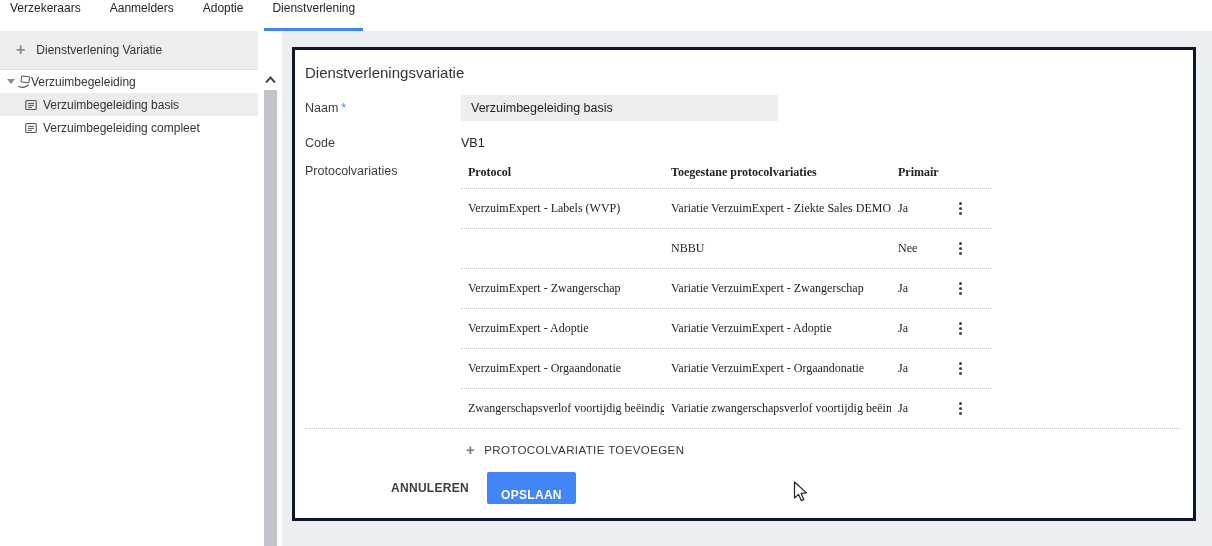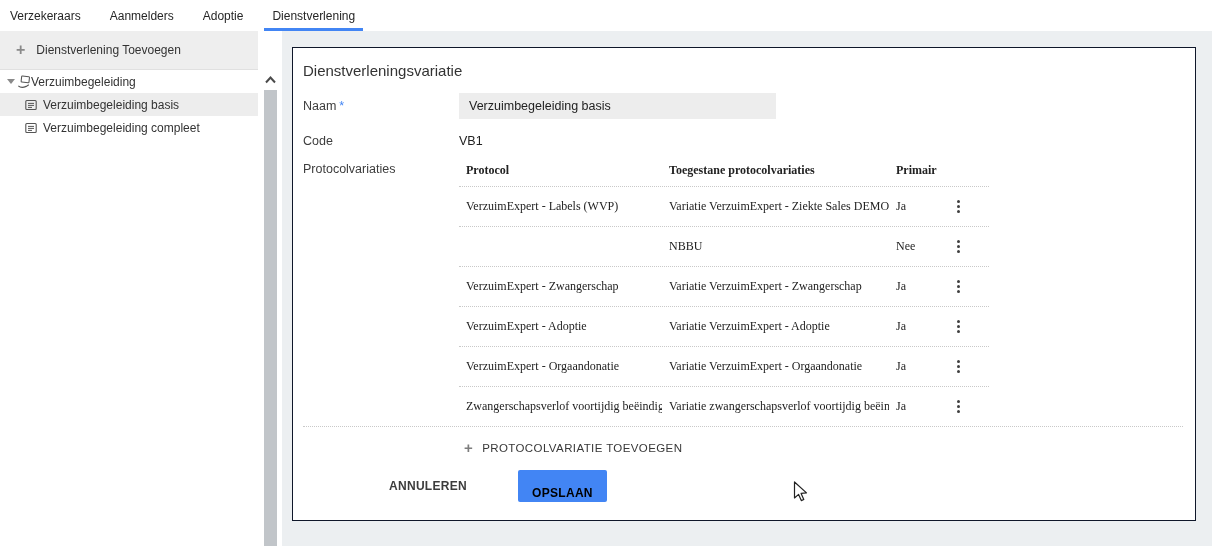--- a/index.html
+++ b/index.html
@@ -1,21 +1,21 @@
 <!DOCTYPE html>
 <html><head>
 <meta charset="utf-8">
 <style>
   * { margin:0; padding:0; box-sizing:border-box; }
   html,body { width:1212px; height:546px; overflow:hidden; background:#fff;
     font-family:"Liberation Sans", sans-serif; position:relative; }
 
   
   .tabbar { height:31px; background:#fff; display:flex; align-items:stretch; padding-left:2px; }
-  .tab { font-size:12px; color:#262626; padding:9px 8px 0 8px; margin-right:13px; cursor:pointer; }
+  .tab { font-size:12px; color:#262626; padding:1px 8px 0 8px; margin-right:13px; cursor:pointer; }
   .tab.active { border-bottom:3px solid #4285f4; }
 
   
   .app { display:flex; height:515px; }
 
   
   .sidebar { width:258px; background:#fff; flex:none; }
   .sidebar-add { height:39px; background:#eeeeee; border-bottom:1px solid #e0e0e0;
     display:flex; align-items:center; padding-left:16px; gap:11px; font-size:12px; color:#333; cursor:pointer; }
   .plus { color:#8a8a8a; font-size:16px; font-weight:bold; line-height:1; }
@@ -27,21 +27,21 @@
   .tree-child { height:23px; display:flex; align-items:center; padding-left:25px; gap:6px; cursor:pointer; }
   .tree-child.selected { background:#ededed; }
 
   
   .scroll-strip { width:24px; background:#fff; flex:none; display:flex; flex-direction:column; align-items:center; padding-top:41px; }
   .scroll-up { width:13px; height:15px; display:flex; align-items:center; justify-content:center; cursor:pointer; }
   .scroll-thumb { width:13px; flex:1; background:#c1c5c9; margin-top:3px; cursor:pointer; }
 
   
   .main { flex:1; background:#eceff1; padding:16px 16px 25px 10px; }
-  .card { width:904px; height:474px; background:#fff; border:1px solid #0f172a; padding:10px 12px 0 10px; }
+  .card { width:904px; height:474px; background:#fff; border:3px solid #0f172a; padding:10px 12px 0 10px; }
   .card-title { font-size:15px; color:#333; margin:4px 0 14px 0; font-weight:normal; }
 
   .form-row { display:flex; }
   .form-label { width:156px; font-size:12.5px; color:#3d3d3d; flex:none; }
   .req { color:#4285f4; margin-left:3px; }
   .row-naam { align-items:center; margin-bottom:9px; }
   .naam-input { width:317px; height:26px; background:#ededed; border:none; outline:none;
     font-size:12.5px; color:#222; padding:0 10px; font-family:inherit; }
   .row-code { align-items:center; height:26px; }
   .code-value { font-size:12.5px; color:#222; }
@@ -54,44 +54,44 @@
   .ptable-row { height:40px; border-top:1px dotted #c9c9c9; }
   .cell { padding-left:7px; overflow:hidden; white-space:nowrap;font-family:Liberation Serif, serif; }
   .cell.kebab { padding-left:6px; display:flex; justify-content:flex-start; cursor:pointer; }
   .kebab-icon { display:flex; flex-direction:column; gap:2px; }
   .kebab-icon i { width:3px; height:3px; border-radius:50%; background:#3f3f3f; display:block; }
 
   .add-link { margin:13px 0 0 161px; display:flex; align-items:center; gap:9px;
     font-size:11.5px; color:#383838; letter-spacing:.4px; cursor:pointer; }
   .add-link .plus { font-size:15px; color:#7d7d7d; }
 
-  .buttons-row { margin:15px 0 0 86px; display:flex; align-items:center;gap:33px; }
+  .buttons-row { margin:15px 0 0 86px; display:flex; align-items:center; }
   .btn-text { font-size:12px; font-weight:bold; color:#3c3c3c; letter-spacing:.3px;
     background:none; border:none; padding:0 18px 0 0; cursor:pointer; font-family:inherit; }
-  .btn-primary { background:#4285f4; color:#000000; font-size:12px; font-weight:bold; letter-spacing:.3px;
+  .btn-primary { background:#4285f4; color:#ffffff; font-size:12px; font-weight:bold; letter-spacing:.3px;
     border:none; border-radius:2px; height:26px; padding:16px 14px; cursor:pointer; font-family:inherit; }
 
   .cursor { position:absolute; left:793px; top:481px; pointer-events:none; }
 </style>
 </head>
 <body>
 
 <div class="tabbar">
     <div class="tab">Verzekeraars</div>
     <div class="tab">Aanmelders</div>
     <div class="tab">Adoptie</div>
     <div class="tab active">Dienstverlening</div>
   </div>
 
 <div class="app">
 
   <div class="sidebar">
     <div class="sidebar-add">
       <span class="plus">+</span>
-      <span>Dienstverlening Toevoegen</span>
+      <span>Dienstverlening Variatie</span>
     </div>
     <div class="tree">
       <div class="tree-root">
         <span class="caret"></span>
         <span class="ricon">
           <svg width="14" height="14" viewBox="0 0 16 16">
             <rect x="5" y="1.5" width="9" height="7" rx="0.8" fill="none" stroke="#555" stroke-width="1.2" transform="rotate(6 9.5 5)"></rect>
             <path d="M1.5 12.5 q3.5 3 9 0.5 l3-1.8" fill="none" stroke="#555" stroke-width="1.3"></path>
           </svg>
         </span>

